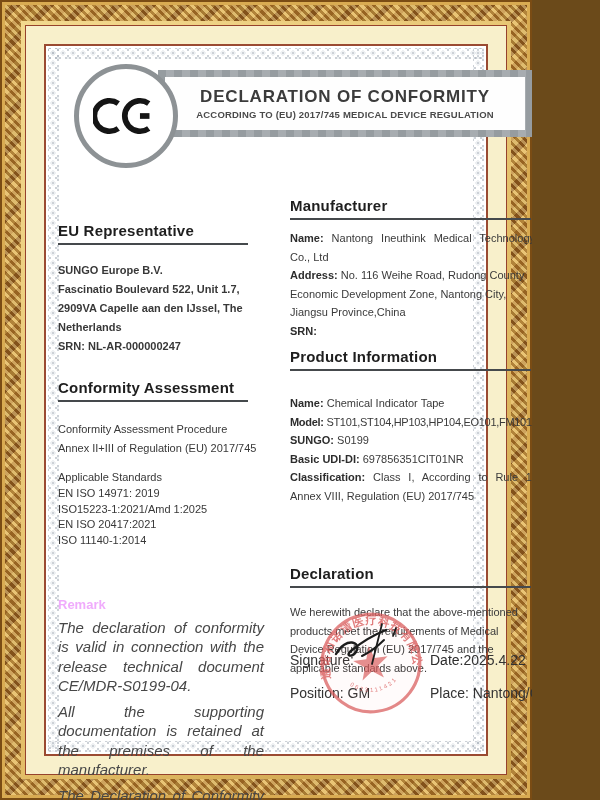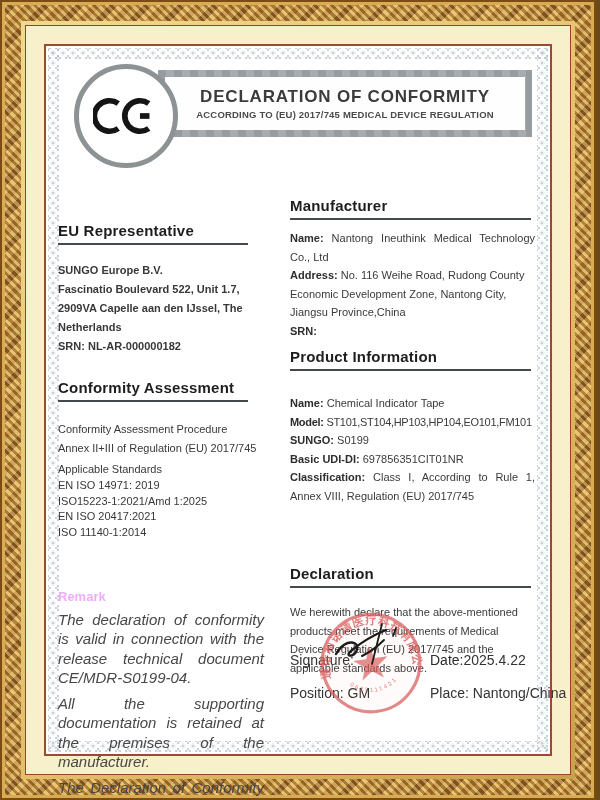--- a/index.html
+++ b/index.html
@@ -1,16 +1,16 @@
 <!DOCTYPE html>
 <html><head>
 <meta charset="utf-8">
 <style>
   html,body{margin:0;padding:0;background:#6b4a1a;}
-  .page{position:relative;width:596px;height:800px;overflow:hidden;
+  .page{position:relative;width:532px;height:800px;overflow:hidden;
         font-family:"Liberation Sans","DejaVu Sans",sans-serif;}
 
   
   .frame-gold{position:absolute;inset:0;
     background:
       repeating-linear-gradient(45deg, rgba(255,232,170,.38) 0 3px, rgba(110,62,14,.38) 3px 6px),
       repeating-linear-gradient(-45deg,#b07a2e 0 6px,#dcae55 6px 12px,#8f5d22 12px 18px,#caa04a 18px 24px);
     box-shadow:inset 0 0 0 2px #7a4c14, inset 0 0 0 5px #d9ab52;}
   .frame-bevel{position:absolute;inset:21px;background:linear-gradient(135deg,#f2d98e,#e3bd67 60%,#caa04a);}
   .frame-mat{position:absolute;inset:25px;background:#f8f0cb;border:1px solid #96422c;}
@@ -42,21 +42,21 @@
   .b{font-weight:normal;}
   .line{font-size:11px;line-height:18.5px;color:#383838;}
   .lab{font-weight:bold;color:#2d2d2d;}
 
   .left-col{left:58px;top:222px;width:206px;}
   .left-col .heading{width:190px;}
   .addr{margin-top:16px;}
   .addr .line{font-weight:bold;line-height:19px;}
   .conf-head{margin-top:23px;}
   .proc{margin-top:18px;}
-  .std{margin-top:5px;}
+  .std{margin-top:13px;}
   .std .line{line-height:15.8px;}
   .remark{margin-top:48px;}
   .remark-head{font-size:13px;font-weight:bold;color:#f0abfc;}
   .remark p{margin:6px 0 0 0;font-size:15px;font-style:italic;line-height:19.5px;
     text-align:justify;color:#474747;}
 
   .right-col{left:290px;top:197px;width:245px;}
   .right-col .heading{width:241px;}
   .kv{margin:0;font-size:11px;line-height:18.5px;color:#3a3a3a;}
   .jst{text-align:justify;}
@@ -105,21 +105,21 @@
     </svg>
   </div>
 
   <div class="col left-col">
     <div class="heading">EU Representative</div>
     <div class="addr">
       <div class="line">SUNGO Europe B.V.</div>
       <div class="line">Fascinatio Boulevard 522, Unit 1.7,</div>
       <div class="line">2909VA Capelle aan den IJssel, The</div>
       <div class="line">Netherlands</div>
-      <div class="line">SRN: NL-AR-000000182</div>
+      <div class="line">SRN: NL-AR-000000247</div>
     </div>
 
     <div class="heading conf-head">Conformity Assessment</div>
     <div class="proc">
       <div class="line b">Conformity Assessment Procedure</div>
       <div class="line">Annex II+III of Regulation (EU) 2017/745</div>
     </div>
     <div class="std">
       <div class="line b">Applicable Standards</div>
       <div class="line">EN ISO 14971: 2019</div>

